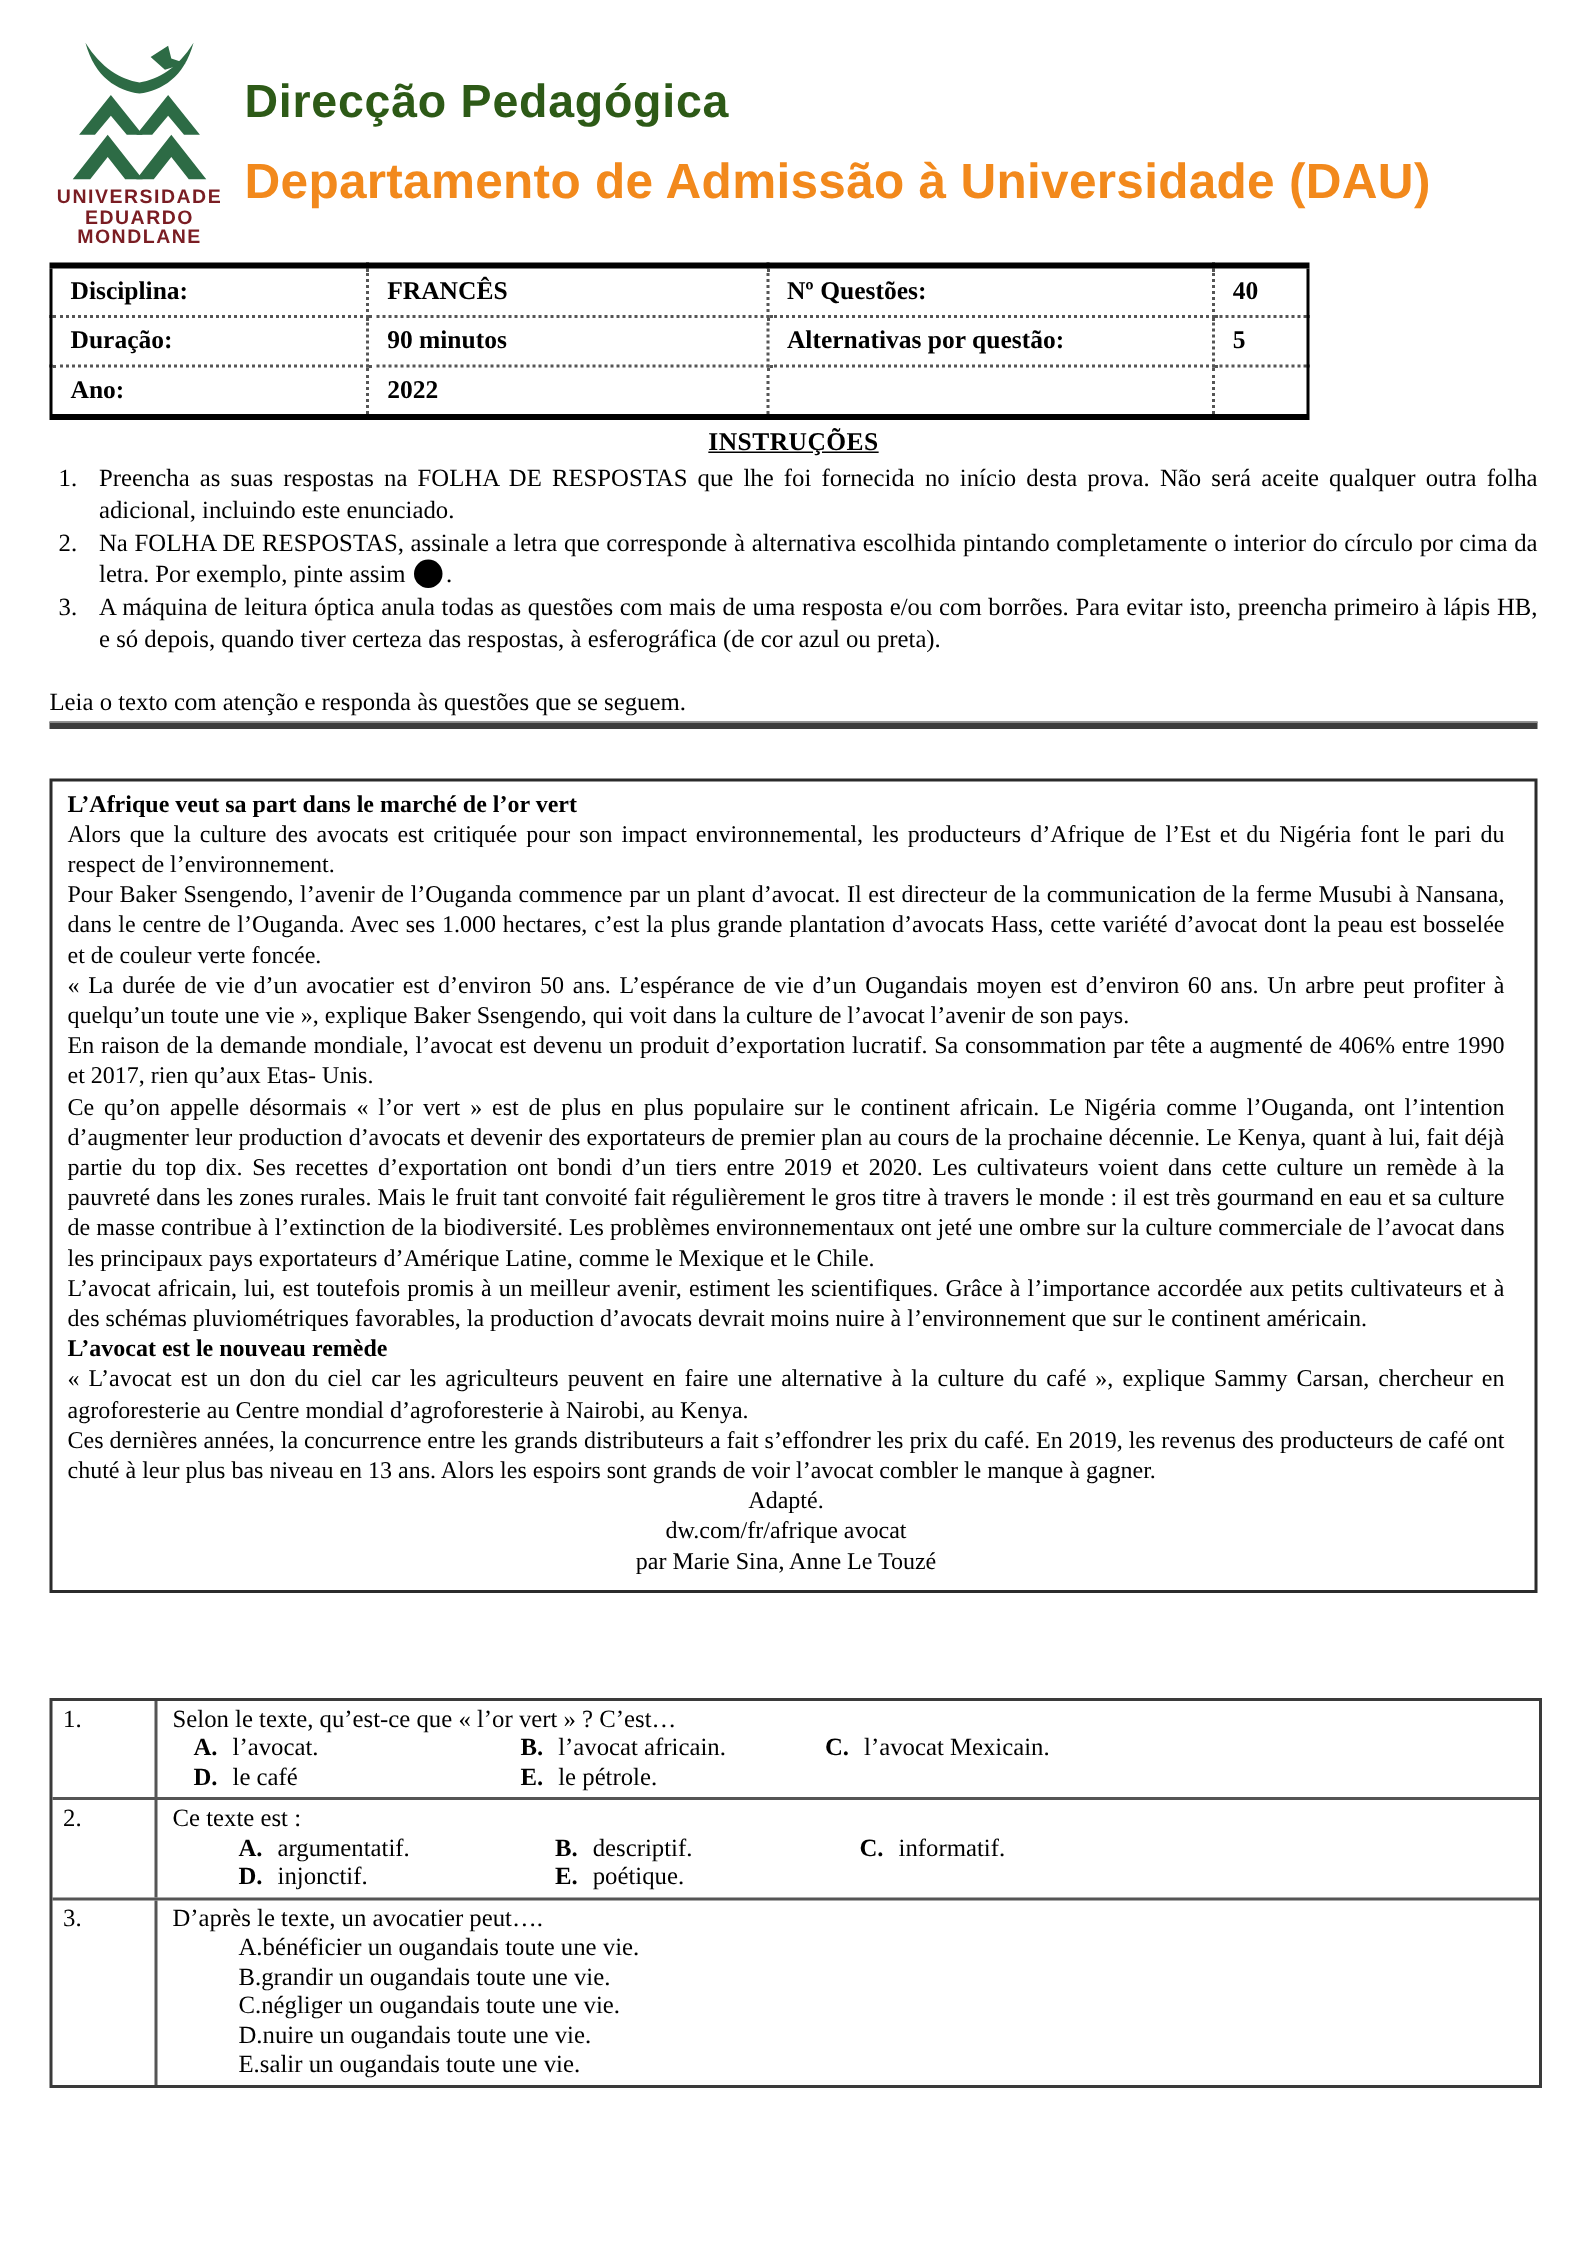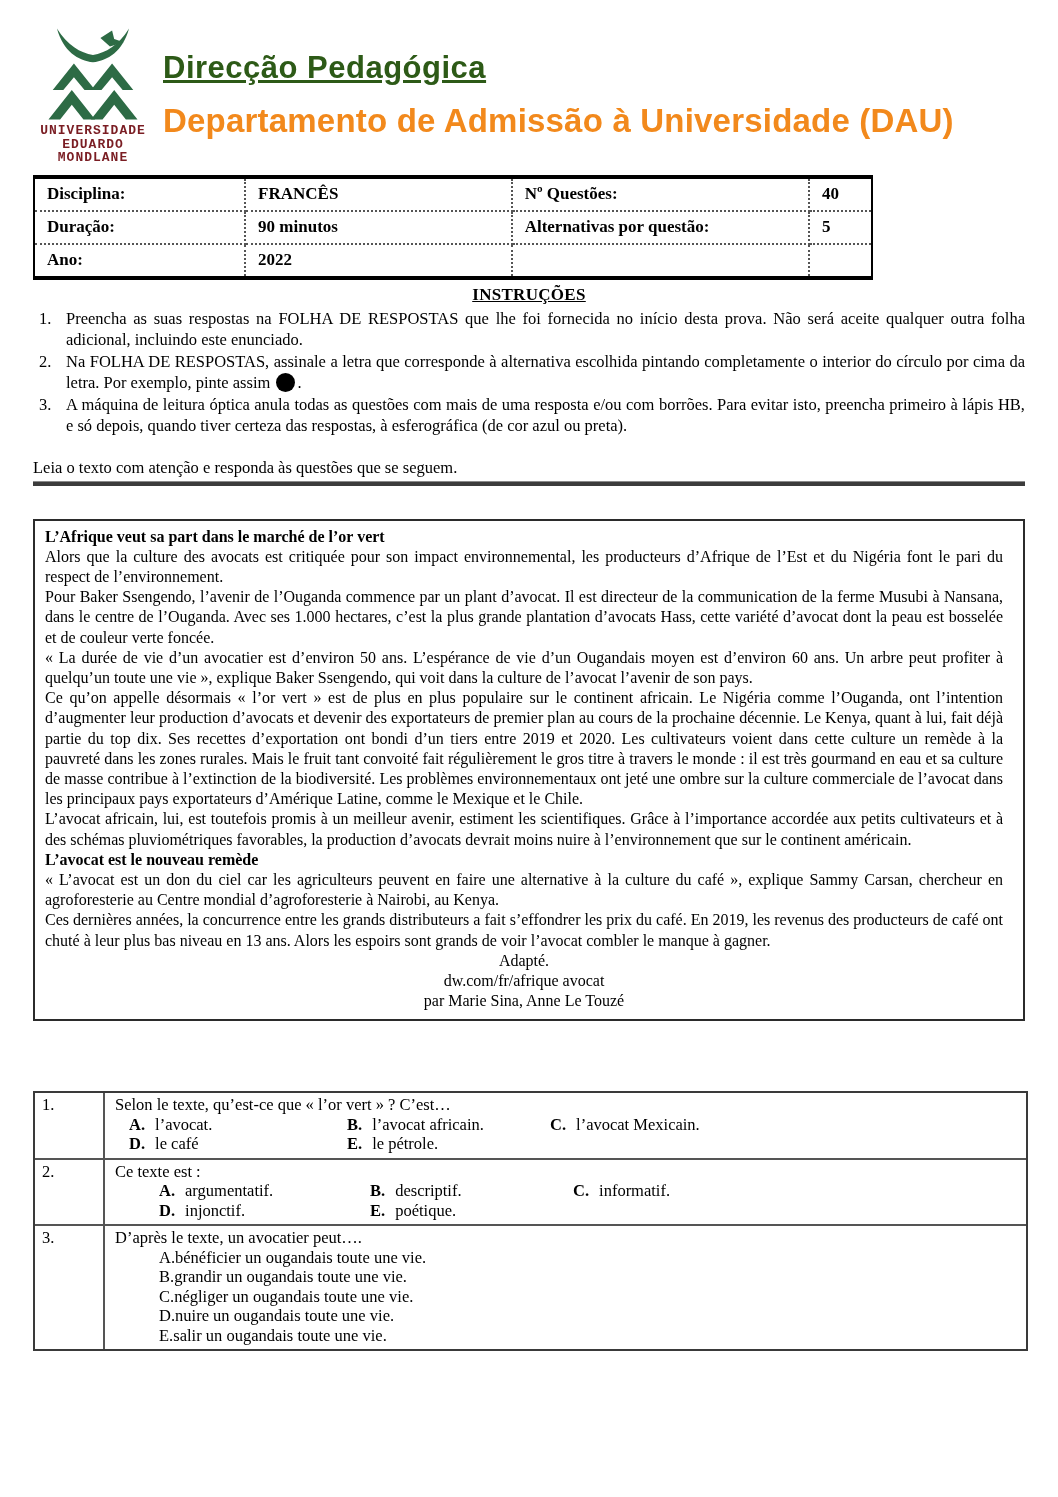--- a/index.html
+++ b/index.html
@@ -5,24 +5,24 @@
   html,body{margin:0;padding:0;background:#ffffff;}
   .page{
     width:1058px;height:1497px;background:#fff;overflow:hidden;
     font-family:"Liberation Serif", serif;color:#000;box-sizing:border-box;
     padding:26px 33px 0 33px;position:relative;
   }
   
   .header{display:flex;align-items:flex-start;}
   .logo{width:120px;flex:0 0 120px;text-align:center;}
   .logo svg{display:block;margin:2px auto 4px auto;}
-  .logo-text{font-family:Liberation Mono, monospace;font-weight:bold;
+  .logo-text{font-family:Liberation Sans, sans-serif;font-weight:bold;
     color:#7a1d23;font-size:13px;line-height:13.5px;letter-spacing:1px;}
   .titles{margin-left:10px;padding-top:24px;font-family:"Liberation Sans", sans-serif;}
-  .title-primary{font-size:31px;font-weight:bold;color:#2d5a17;letter-spacing:0.5px;text-decoration:underline;}
+  .title-primary{font-size:31px;font-weight:bold;color:#2d5a17;letter-spacing:0.5px;}
   .title-secondary{font-size:33px;font-weight:bold;color:#f2891c;margin-top:16px;letter-spacing:0.2px;}
   
   table.info-table{width:840px;margin-top:10px;border-collapse:collapse;
     border-top:4px solid #000;border-bottom:4px solid #000;
     border-left:2px solid #000;border-right:2px solid #000;}
   table.info-table td{font-weight:bold;font-size:17px;padding:5px 10px 6px 12px;
     border-right:2px dotted #555;border-bottom:2px dotted #555;white-space:nowrap;}
   table.info-table tr td:last-child{border-right:none;}
   table.info-table tr:last-child td{border-bottom:none;}
   
@@ -136,20 +136,21 @@
   </div>
 
   <div class="read-note">Leia o texto com atenção e responda às questões que se seguem.</div>
   <div class="rule"></div>
 
   <div class="passage-box">
     <p class="bold">L’Afrique veut sa part dans le marché de l’or vert</p>
     <p>Alors que la culture des avocats est critiquée pour son impact environnemental, les producteurs d’Afrique de l’Est et du Nigéria font le pari du respect de l’environnement.</p>
     <p>Pour Baker Ssengendo, l’avenir de l’Ouganda commence par un plant d’avocat. Il est directeur de la communication de la ferme Musubi à Nansana, dans le centre de l’Ouganda. Avec ses 1.000 hectares, c’est la plus grande plantation d’avocats Hass, cette variété d’avocat dont la peau est bosselée et de couleur verte foncée.</p>
     <p>« La durée de vie d’un avocatier est d’environ 50 ans. L’espérance de vie d’un Ougandais moyen est d’environ 60 ans. Un arbre peut profiter à quelqu’un toute une vie », explique Baker Ssengendo, qui voit dans la culture de l’avocat l’avenir de son pays.</p>
+    <p>En raison de la demande mondiale, l’avocat est devenu un produit d’exportation lucratif. Sa consommation par tête a augmenté de 406% entre 1990 et 2017, rien qu’aux Etas- Unis.</p>
     <p>Ce qu’on appelle désormais « l’or vert » est de plus en plus populaire sur le continent africain. Le Nigéria comme l’Ouganda, ont l’intention d’augmenter leur production d’avocats et devenir des exportateurs de premier plan au cours de la prochaine décennie. Le Kenya, quant à lui, fait déjà partie du top dix. Ses recettes d’exportation ont bondi d’un tiers entre 2019 et 2020. Les cultivateurs voient dans cette culture un remède à la pauvreté dans les zones rurales. Mais le fruit tant convoité fait régulièrement le gros titre à travers le monde : il est très gourmand en eau et sa culture de masse contribue à l’extinction de la biodiversité. Les problèmes environnementaux ont jeté une ombre sur la culture commerciale de l’avocat dans les principaux pays exportateurs d’Amérique Latine, comme le Mexique et le Chile.</p>
     <p>L’avocat africain, lui, est toutefois promis à un meilleur avenir, estiment les scientifiques. Grâce à l’importance accordée aux petits cultivateurs et à des schémas pluviométriques favorables, la production d’avocats devrait moins nuire à l’environnement que sur le continent américain.</p>
     <p class="bold">L’avocat est le nouveau remède</p>
     <p>« L’avocat est un don du ciel car les agriculteurs peuvent en faire une alternative à la culture du café », explique Sammy Carsan, chercheur en agroforesterie au Centre mondial d’agroforesterie à Nairobi, au Kenya.</p>
     <p>Ces dernières années, la concurrence entre les grands distributeurs a fait s’effondrer les prix du café. En 2019, les revenus des producteurs de café ont chuté à leur plus bas niveau en 13 ans. Alors les espoirs sont grands de voir l’avocat combler le manque à gagner.</p>
     <p class="noj">Adapté.</p>
     <p class="noj">dw.com/fr/afrique avocat</p>
     <p class="noj">par Marie Sina, Anne Le Touzé</p>
   </div>
 

